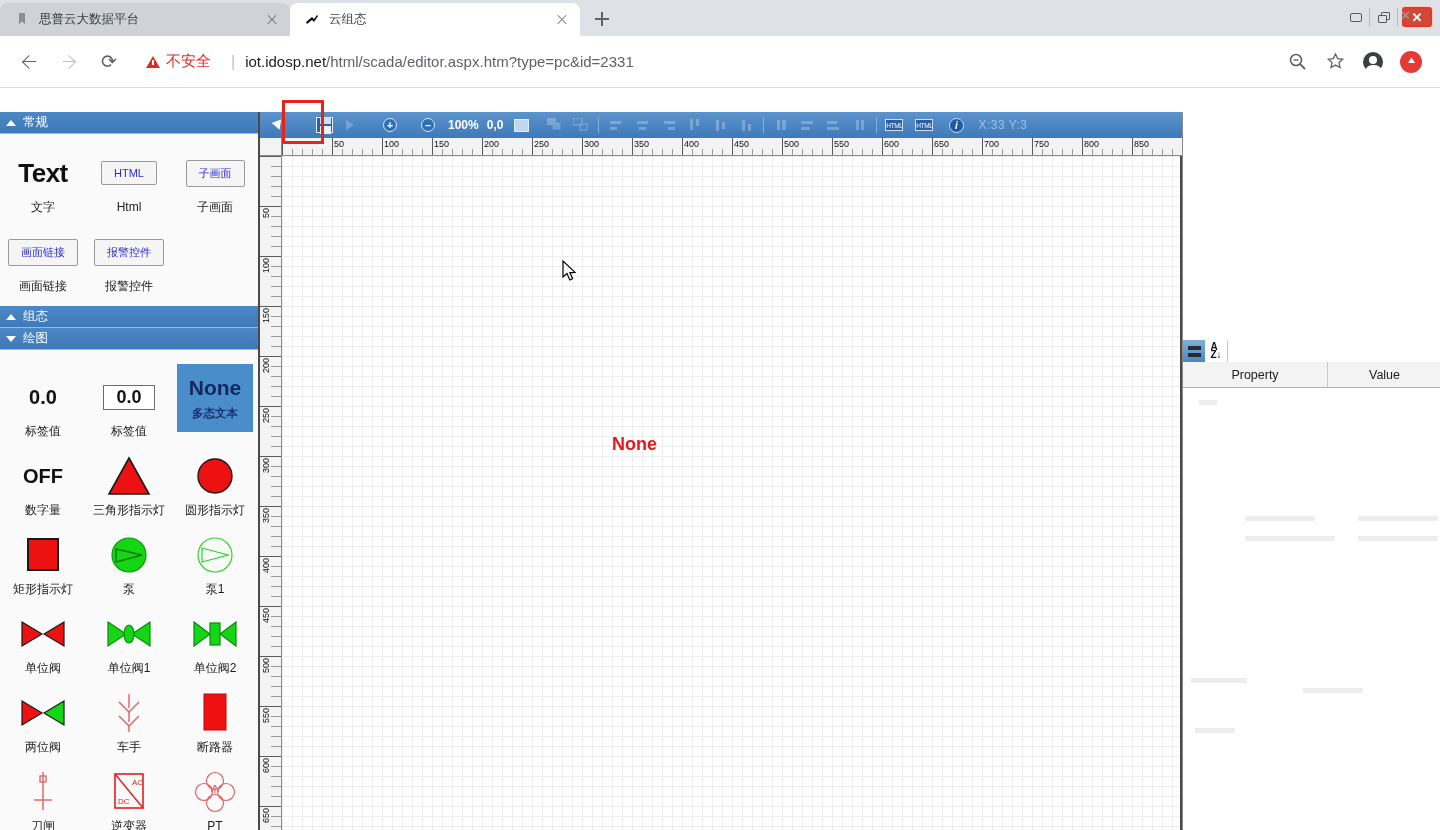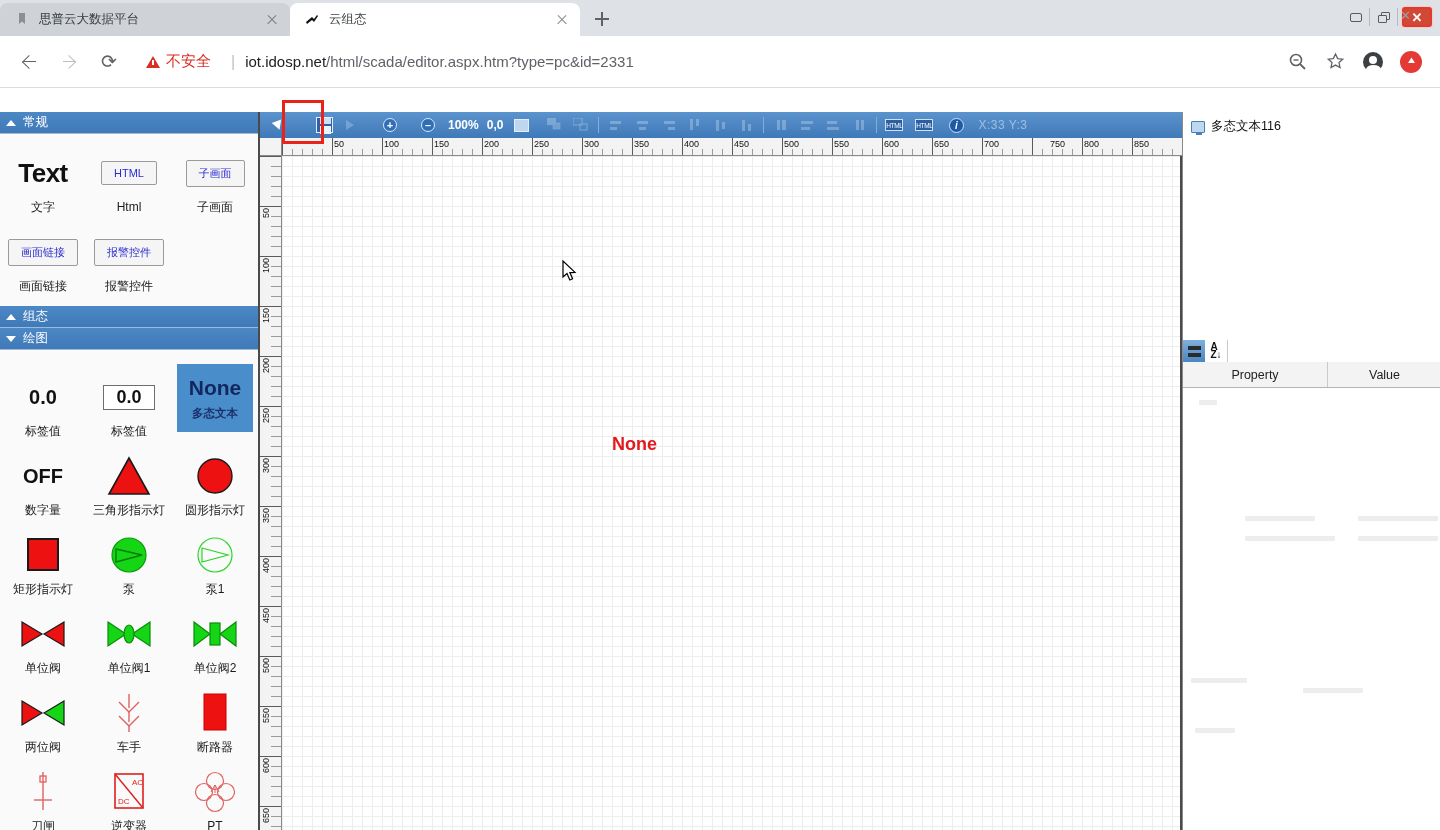--- a/index.html
+++ b/index.html
@@ -755,21 +755,21 @@
         <span class="tickminor" style="left: 670px;"></span>
         <span class="tickminor" style="left: 680px;"></span>
         <span class="tickminor" style="left: 690px;"></span>
         <span class="tickmajor" style="left: 700px;"></span>
         <span class="ticklabel" style="left: 702px;">700</span>
         <span class="tickminor" style="left: 710px;"></span>
         <span class="tickminor" style="left: 720px;"></span>
         <span class="tickminor" style="left: 730px;"></span>
         <span class="tickminor" style="left: 740px;"></span>
         <span class="tickmajor" style="left: 750px;"></span>
-        <span class="ticklabel" style="left: 752px; padding-left: 16px;">750</span>
+        <span class="ticklabel" style="left: 752px;">750</span>
         <span class="tickminor" style="left: 760px;"></span>
         <span class="tickminor" style="left: 770px;"></span>
         <span class="tickminor" style="left: 780px;"></span>
         <span class="tickminor" style="left: 790px;"></span>
         <span class="tickmajor" style="left: 800px;"></span>
         <span class="ticklabel" style="left: 802px;">800</span>
         <span class="tickminor" style="left: 810px;"></span>
         <span class="tickminor" style="left: 820px;"></span>
         <span class="tickminor" style="left: 830px;"></span>
         <span class="tickminor" style="left: 840px;"></span>
@@ -871,26 +871,20 @@
     </div>
 
     <div class="mouse-cursor">
       <svg width="16" height="22" viewBox="0 0 16 22">
         <path d="M1 1 L1 17 L5 13.5 L7.8 20 L10.6 18.8 L7.9 12.6 L13 12.4 z" fill="#ffffff" stroke="#000" stroke-width="1.2"></path>
       </svg>
     </div>
   </div>
 
   <div class="rightpanel">
-    <div class="tree-area">
-      <div class="tree-item">
-        <span class="monitor-ico"></span>
-        <span>多态文本116</span>
-      </div>
-    </div>
 
     <div class="prop-toolbar">
       <div class="pt-btn">
         <span class="cat-ico">
             <i></i>
             <i></i>
           </span>
       </div>
       <div class="pt-btn plain">
         <span class="az-ico">A<br>Z↓</span>

